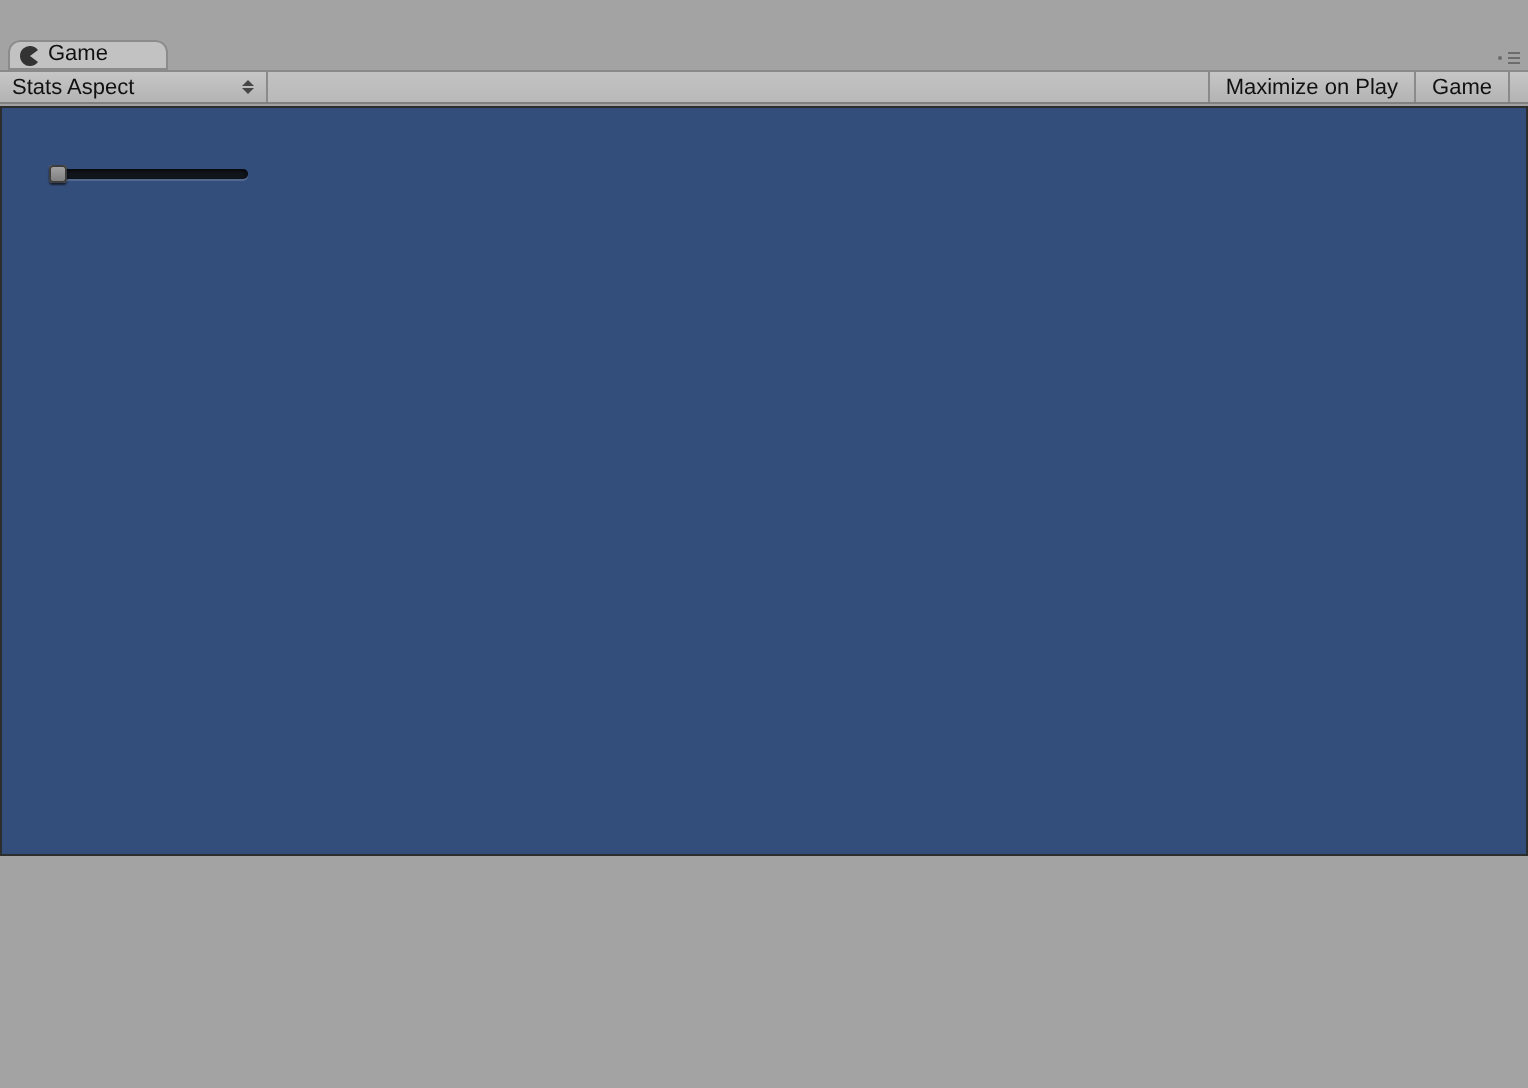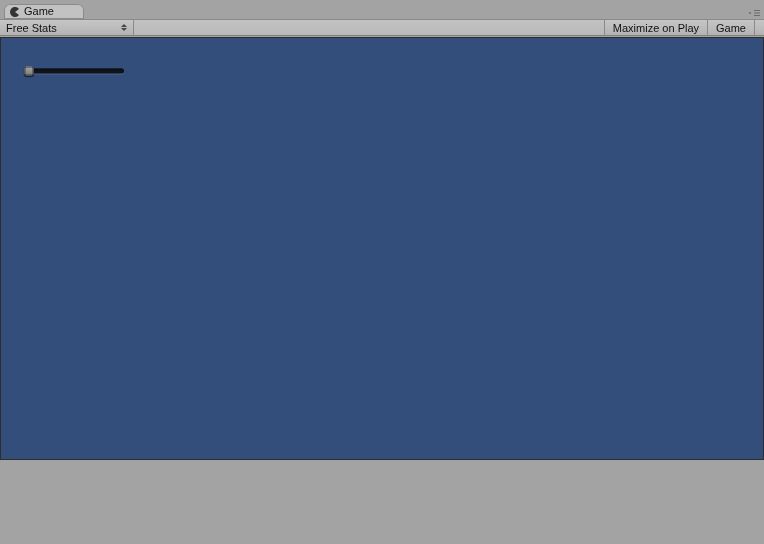--- a/index.html
+++ b/index.html
@@ -8,23 +8,24 @@
     width: 764px;
     height: 544px;
     font-family: Arial, Helvetica, sans-serif;
     font-size: 11px;
     background: #a3a3a3;
     overflow: hidden;
     color: #111;
   }
   .window {
     width: 764px;
-    height: 460px;
+    height: 412px;
     position: relative;
     box-sizing: border-box;
+    margin-top: 16px;
   }
 
   
   .tab-strip {
     position: absolute;
     left: 0; right: 0; top: 0;
     height: 19px;
     background: #a3a3a3;
   }
   .tab {
@@ -184,21 +185,21 @@
         <rect x="6" y="0" width="6" height="1" fill="#555"></rect>
         <rect x="6" y="2.5" width="6" height="1" fill="#555"></rect>
         <rect x="6" y="5" width="6" height="1" fill="#555"></rect>
         <circle cx="2" cy="3" r="1" fill="#555"></circle>
       </svg>
     </div>
   </div>
 
   <div class="toolbar">
     <div class="dropdown">
-      <span>Free Stats</span>
+      <span>Stats Aspect</span>
       <span class="arrows">
         <span class="up"></span>
         <span class="down"></span>
       </span>
     </div>
     <div class="spacer"></div>
     <div class="btn">
       <span>Maximize on Play</span>
     </div>
     <div class="btn">

